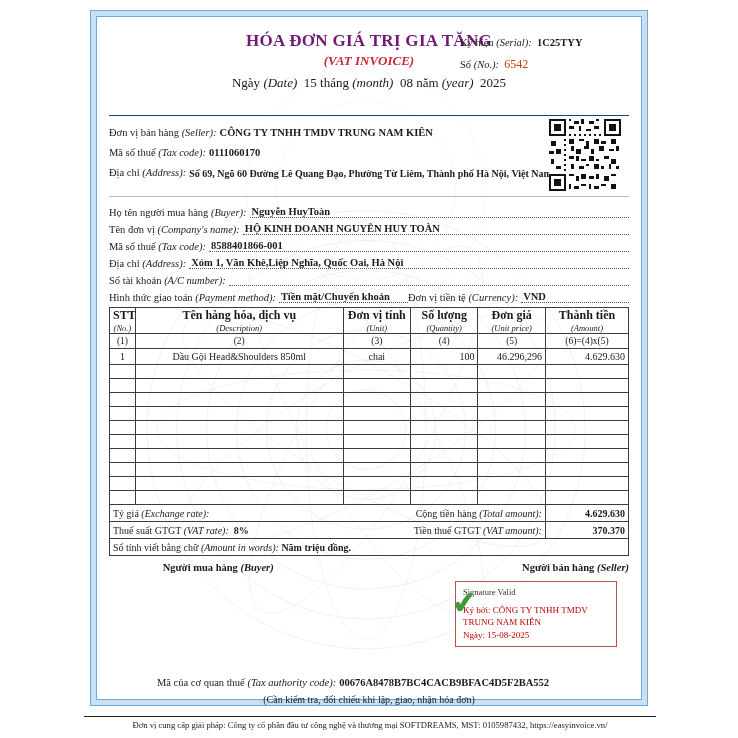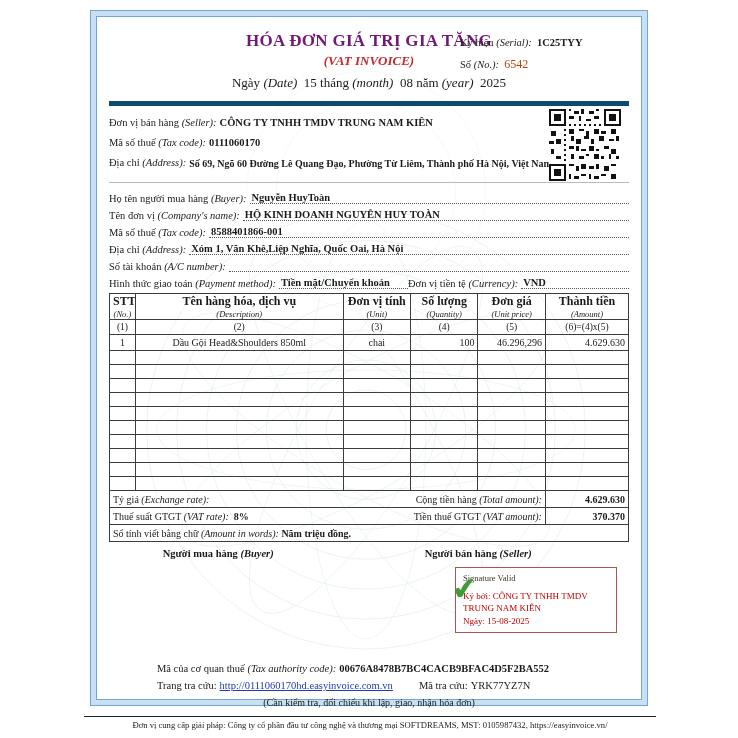--- a/index.html
+++ b/index.html
@@ -22,22 +22,22 @@
   .title { color:#701a75; font-weight:bold; font-size:17px; letter-spacing:.3px; }
   .subtitle { color:#C4292E; font-weight:bold; font-style:italic; font-size:13px; margin-top:2px; }
   .dateline { font-size:13px; margin-top:6px; }
   .serialbox { position:absolute; right:17px; top:10px; width:152px; font-size:10.5px; line-height:1.9; }
   .no-red { color:#c2410c; font-weight:normal; font-size:12px; }
 
   .en { font-style:italic; }
   .b { font-weight:bold; }
 
   
-  .seller { position:relative; border-top:5px solid #0c4a6e; border-bottom:1px solid #b9b9b9;
-            margin-top:2px; padding:7px 0 6px; min-height:82px; }
+  .seller { position:relative; border-top:1px solid #0c4a6e; border-bottom:1px solid #b9b9b9;
+            margin-top:16px; padding:7px 0 6px; min-height:82px; }
   .seller .frow { line-height:1.9; }
   .qr { position:absolute; right:8px; top:3px; width:72px; height:72px; }
 
   .frow { display:flex; align-items:flex-end; font-size:10.5px; white-space:nowrap; }
   .frow .lbl { padding-right:3px; }
   .dotwrap { flex:1; border-bottom:1px dotted #555; padding:0 2px; overflow:hidden; }
 
   
   .buyer { margin-top:5px; }
   .buyer .frow { height:16px; margin-bottom:1px; }
@@ -56,21 +56,21 @@
   .ctr { text-align:center; } .rt { text-align:right; }
   td.totlbl { padding-right:6px; }
   .totflex { display:flex; justify-content:space-between; font-size:10px; }
   td.totval { text-align:right; font-weight:bold; font-size:10px; }
   tr.totrow td { height:17px; }
   tr.words td { height:17px; font-size:10px; }
 
   
   .sigtitles { display:flex; margin-top:6px; font-size:10.5px; }
   .sigtitles .lt { width:42%; text-align:center; }
-  .sigtitles .rtit { width:58%; text-align:center; }
+  .sigtitles .rtit { width:58%; text-align:right; }
   .sigzone { position:relative; height:96px; }
   .stamp { position:absolute; left:346px; top:8px; width:162px; min-height:58px;
            border:1px solid #B5514E; padding:5px 7px 6px; background:rgba(255,255,255,.75); }
   .stamp .valid { font-size:8.5px; color:#3e3325; }
   .stamp .kyboi { font-size:9px; color:#C00000; margin-top:7px; line-height:1.35; }
   .stamp .sdate { font-size:9px; color:#C00000; margin-top:2px; }
   .check { position:absolute; left:-4px; top:6px; font-size:30px; color:#3F9B35;
            text-shadow:0 0 1px #2d7d26; transform:rotate(-6deg); line-height:1; }
 
   
@@ -444,27 +444,20 @@
             <span>15-08-2025</span>
           </div>
         </div>
       </div>
 
       <div class="foot">
         <div class="frow">
           <span class="lbl"><span>Mã của cơ quan thuế</span> <span class="en">(Tax authority code):</span></span>
           <span class="b">00676A8478B7BC4CACB9BFAC4D5F2BA552</span>
         </div>
-        <div class="frow">
-          <span class="lbl">Trang tra cứu:</span>
-          <a class="link" href="#" title="http://0111060170hd.easyinvoice.com.vn">http://0111060170hd.easyinvoice.com.vn</a>
-          <span class="codegap"></span>
-          <span class="lbl">Mã tra cứu:</span>
-          <span>YRK77YZ7N</span>
-        </div>
         <div class="note">(Cần kiểm tra, đối chiếu khi lập, giao, nhận hóa đơn)</div>
       </div>
 
     </div>
   </div>
 
   <div class="bottombar">
     <span>Đơn vị cung cấp giải pháp: Công ty cổ phần đầu tư công nghệ và thương mại SOFTDREAMS, MST: 0105987432, https://easyinvoice.vn/</span>
   </div>
 </div>

